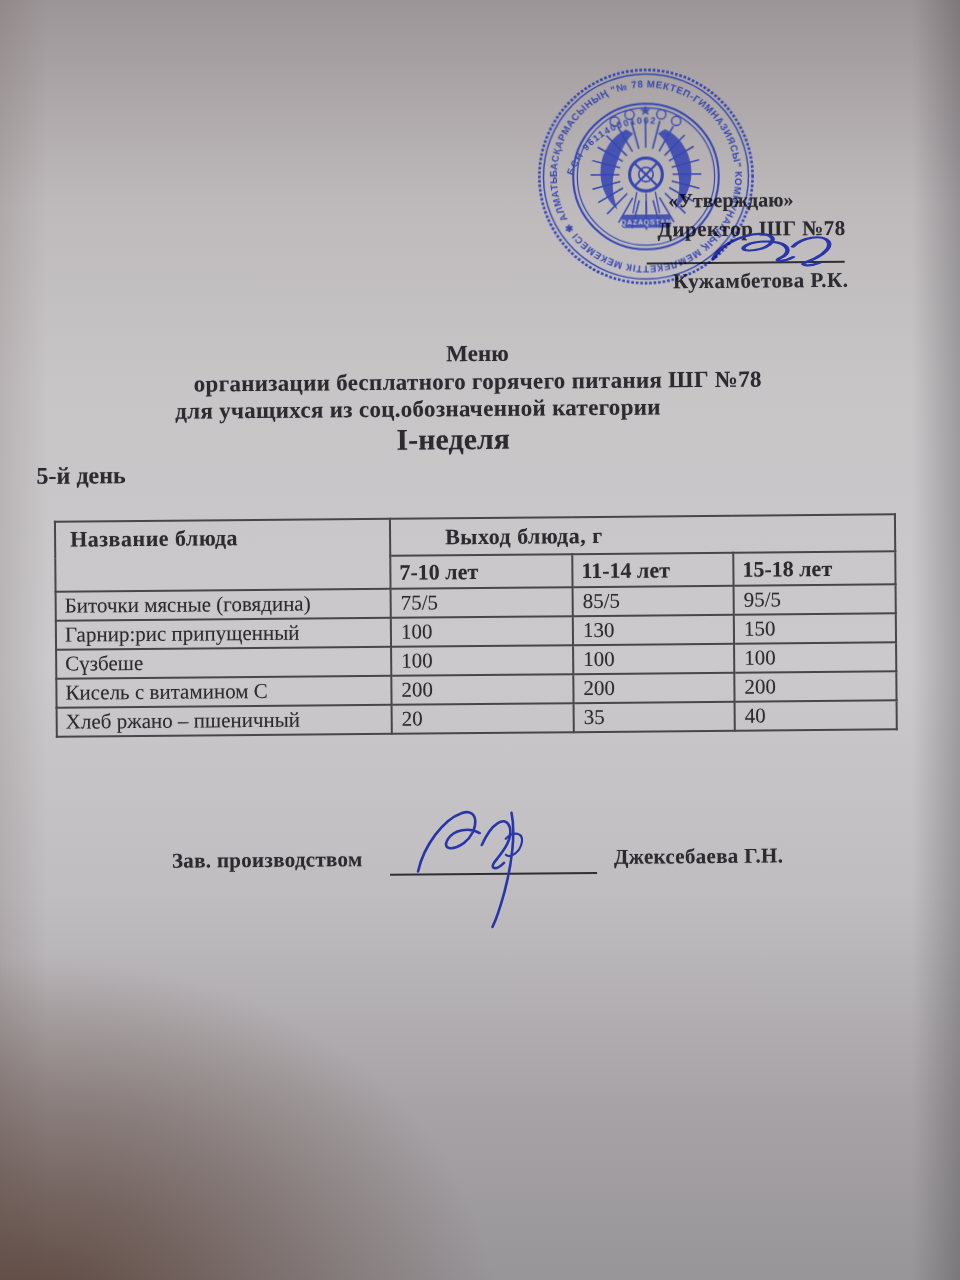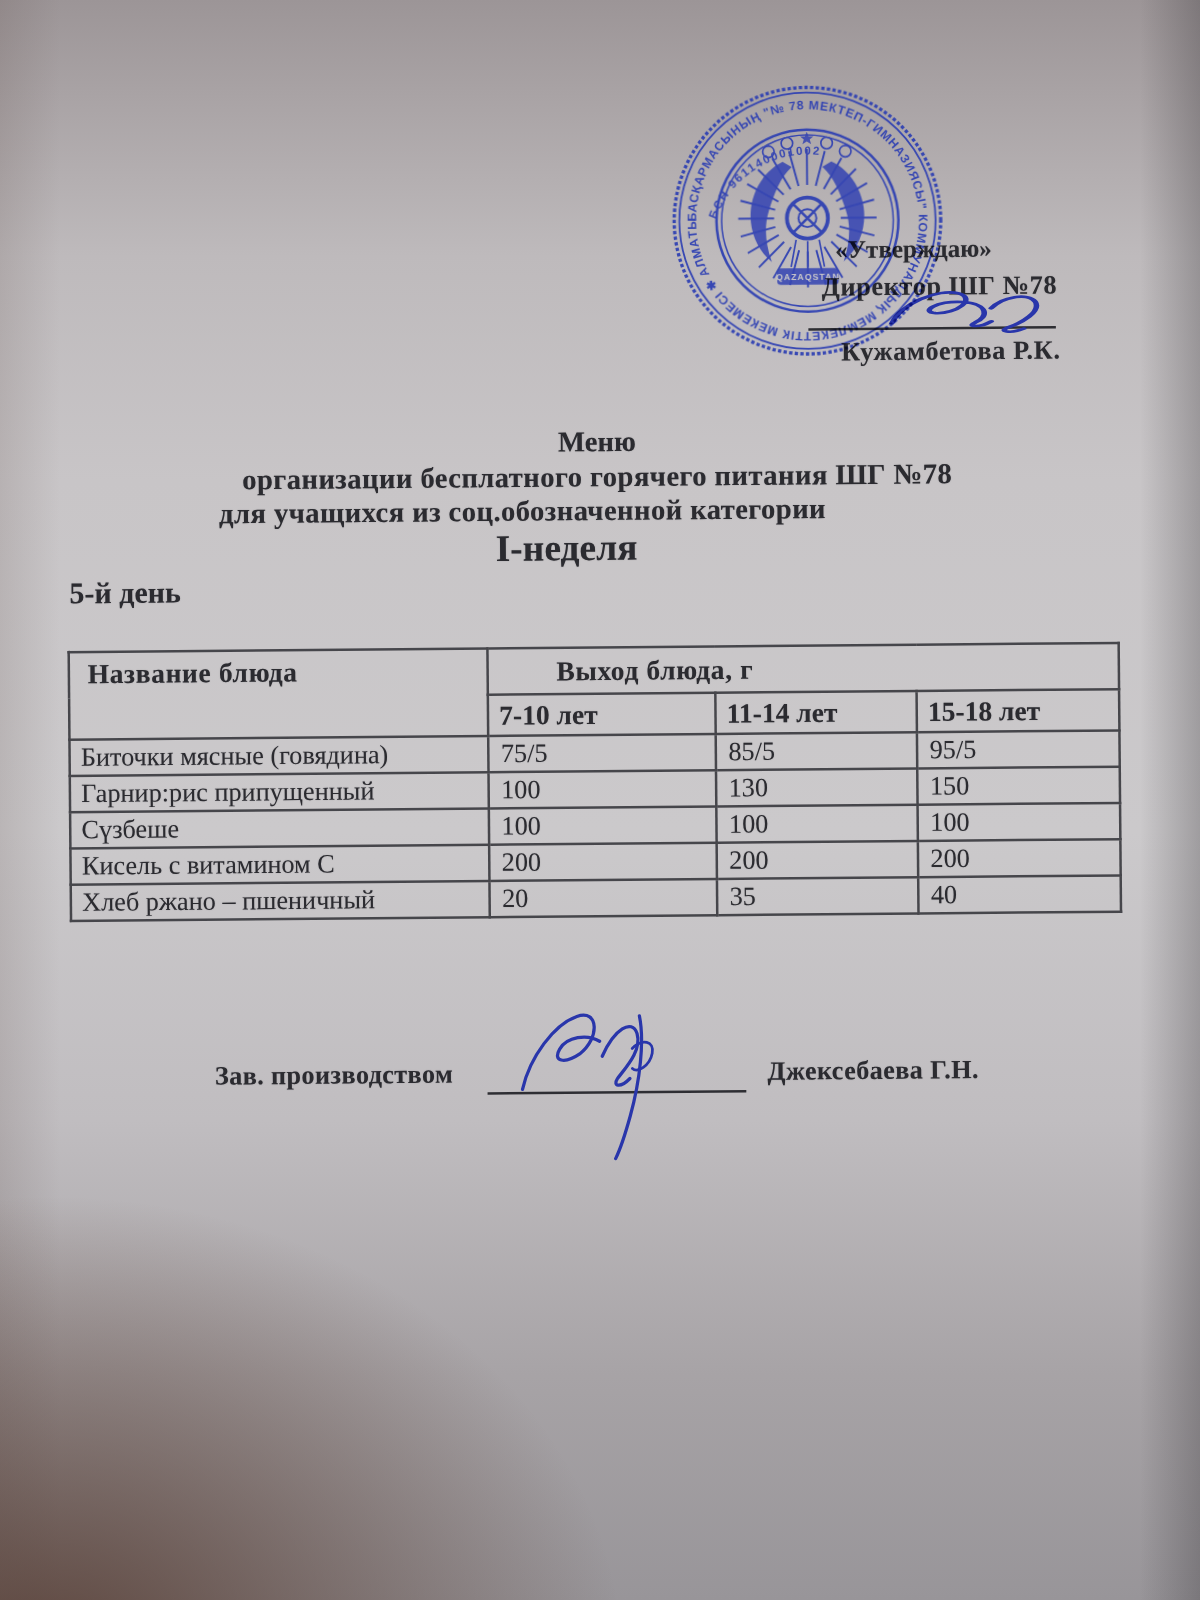--- a/index.html
+++ b/index.html
@@ -19,21 +19,21 @@
   .sign-line{position:absolute;left:650px;top:238px;width:198px;height:26px;border-bottom:2px solid #2e2e33;}
   .appr-name{left:676px;top:271px;font-size:21px;letter-spacing:0.5px;}
   .dir-sign{position:absolute;left:702px;top:226px;width:148px;height:52px;}
   
   .stamp{position:absolute;left:527px;top:55px;width:246px;height:246px;mix-blend-mode:multiply;opacity:0.93;filter:blur(0.4px);}
   
   .t-menu{left:0;right:0;top:341px;text-align:center;font-size:23px;}
   .t-line2{left:0;right:0;top:369px;text-align:center;font-size:23px;letter-spacing:0.3px;}
   .t-line3{left:0;right:120px;top:396px;text-align:center;font-size:23px;letter-spacing:0.3px;}
   .t-week{left:0;right:50px;top:422px;text-align:center;font-size:30px;}
-  .t-day{left:57px;top:459px;font-size:24px;}
+  .t-day{left:38px;top:459px;font-size:24px;}
   
   table.menu{position:absolute;left:55px;top:517px;border-collapse:collapse;table-layout:fixed;
     border:2.5px solid #46464b;}
   table.menu th,table.menu td{border:2px solid #46464b;overflow:hidden;white-space:nowrap;}
   col.c1{width:335px;}col.c2{width:182px;}col.c3{width:161px;}col.c4{width:162px;}
   .hr1{height:37px;} .hr2{height:33px;} tbody tr{height:29px;}
   th.dish-h{font-size:22px;text-align:left;vertical-align:top;padding:4px 0 0 14px;letter-spacing:0.5px;}
   th.group-h{font-size:22px;text-align:left;vertical-align:middle;padding-left:54px;letter-spacing:0.5px;}
   th.age-h{font-size:22px;text-align:left;vertical-align:middle;padding-left:8px;}
   td.dish{font-size:21px;font-weight:normal;text-align:left;padding-left:8px;vertical-align:middle;}

